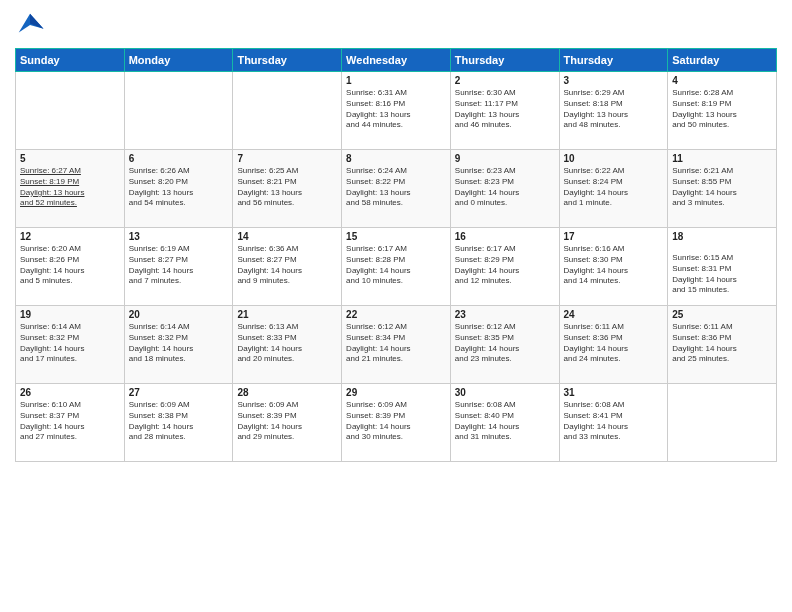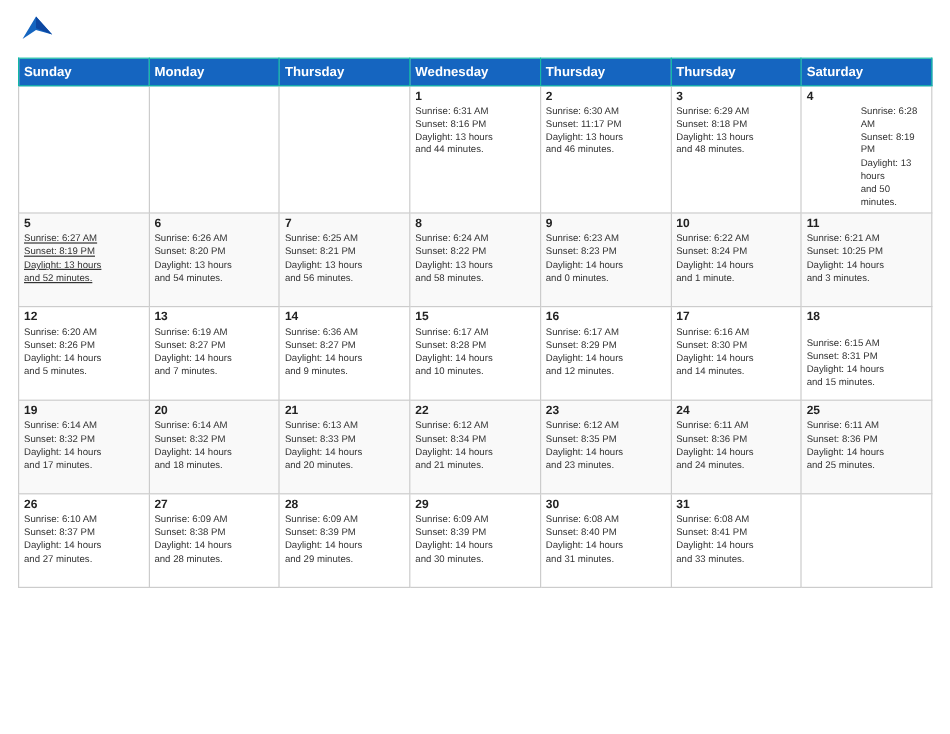--- a/index.html
+++ b/index.html
@@ -148,21 +148,21 @@
           </td>
           <td>
             <span class="day-number">3</span>
             <div class="day-info" style="white-space: pre-line;">Sunrise: 6:29 AM
 Sunset: 8:18 PM
 Daylight: 13 hours
 and 48 minutes.</div>
           </td>
           <td>
             <span class="day-number">4</span>
-            <div class="day-info" style="white-space: pre-line; margin-left: 45px;">Sunrise: 6:28 AM
+            <div class="day-info" style="white-space: pre-line;">Sunrise: 6:28 AM
 Sunset: 8:19 PM
 Daylight: 13 hours
 and 50 minutes.</div>
           </td>
         </tr>
         <tr>
           <td>
             <span class="day-number">5</span>
             <div class="day-info" style="white-space: pre-line; text-decoration: underline;">Sunrise: 6:27 AM
 Sunset: 8:19 PM
@@ -200,21 +200,21 @@
           <td>
             <span class="day-number">10</span>
             <div class="day-info" style="white-space: pre-line;">Sunrise: 6:22 AM
 Sunset: 8:24 PM
 Daylight: 14 hours
 and 1 minute.</div>
           </td>
           <td>
             <span class="day-number">11</span>
             <div class="day-info" style="white-space: pre-line;">Sunrise: 6:21 AM
-Sunset: 10:25 PM
+Sunset: 8:55 PM
 Daylight: 14 hours
 and 3 minutes.</div>
           </td>
         </tr>
         <tr>
           <td>
             <span class="day-number">12</span>
             <div class="day-info" style="white-space: pre-line;">Sunrise: 6:20 AM
 Sunset: 8:26 PM
 Daylight: 14 hours

